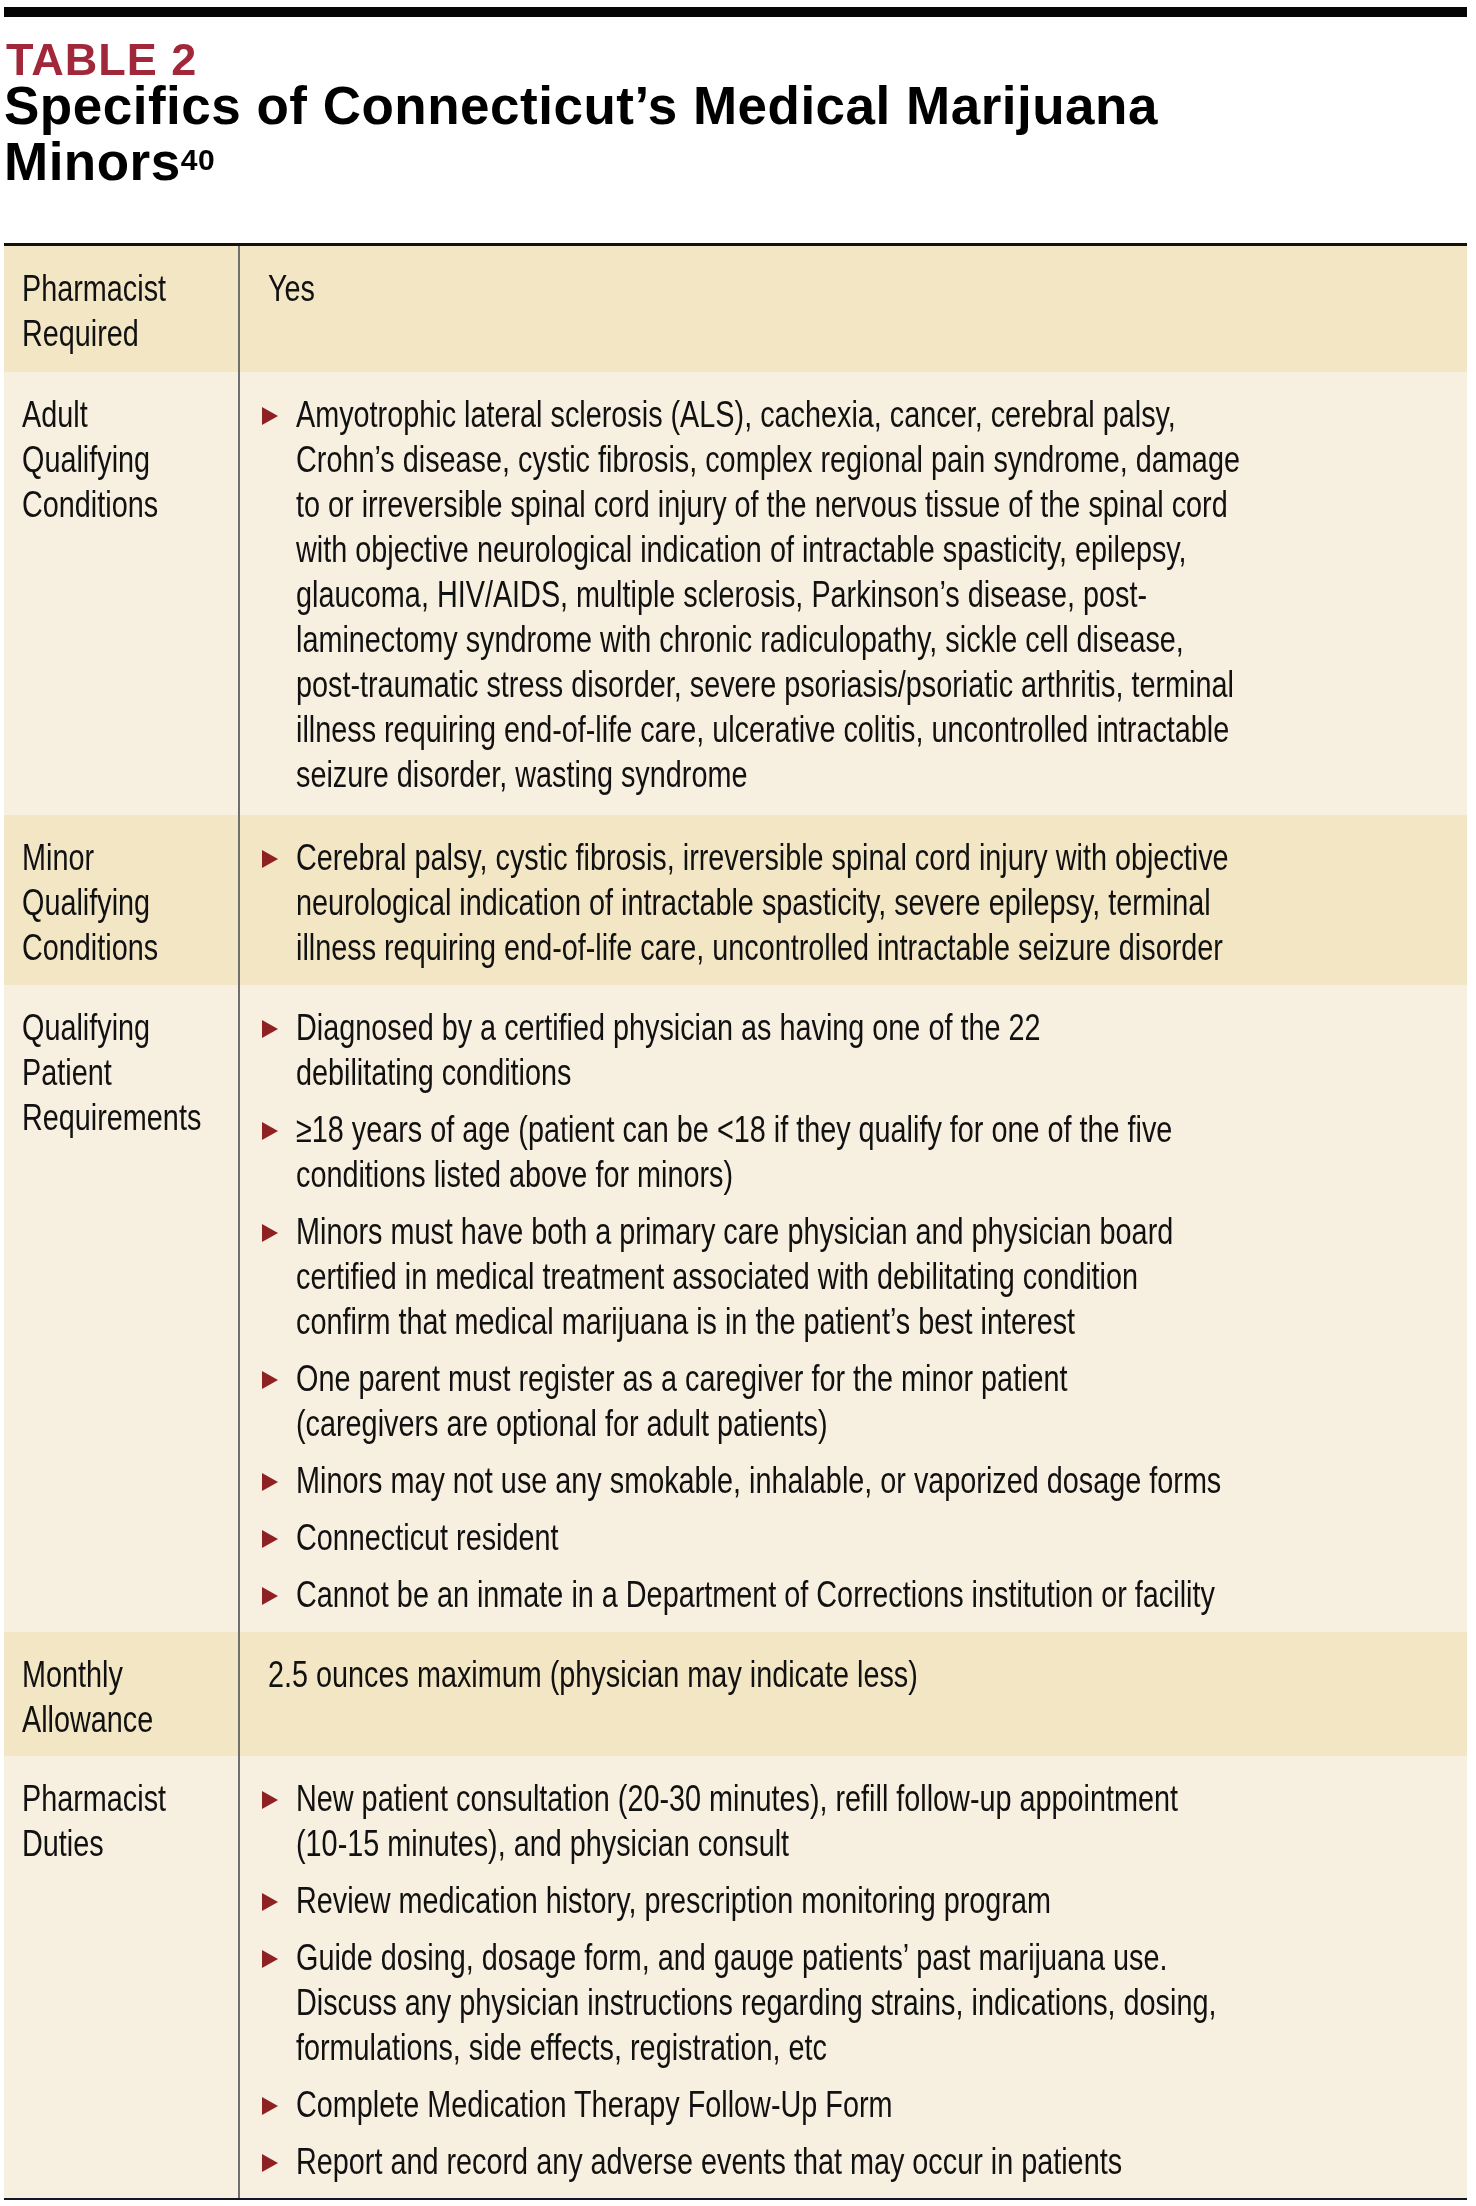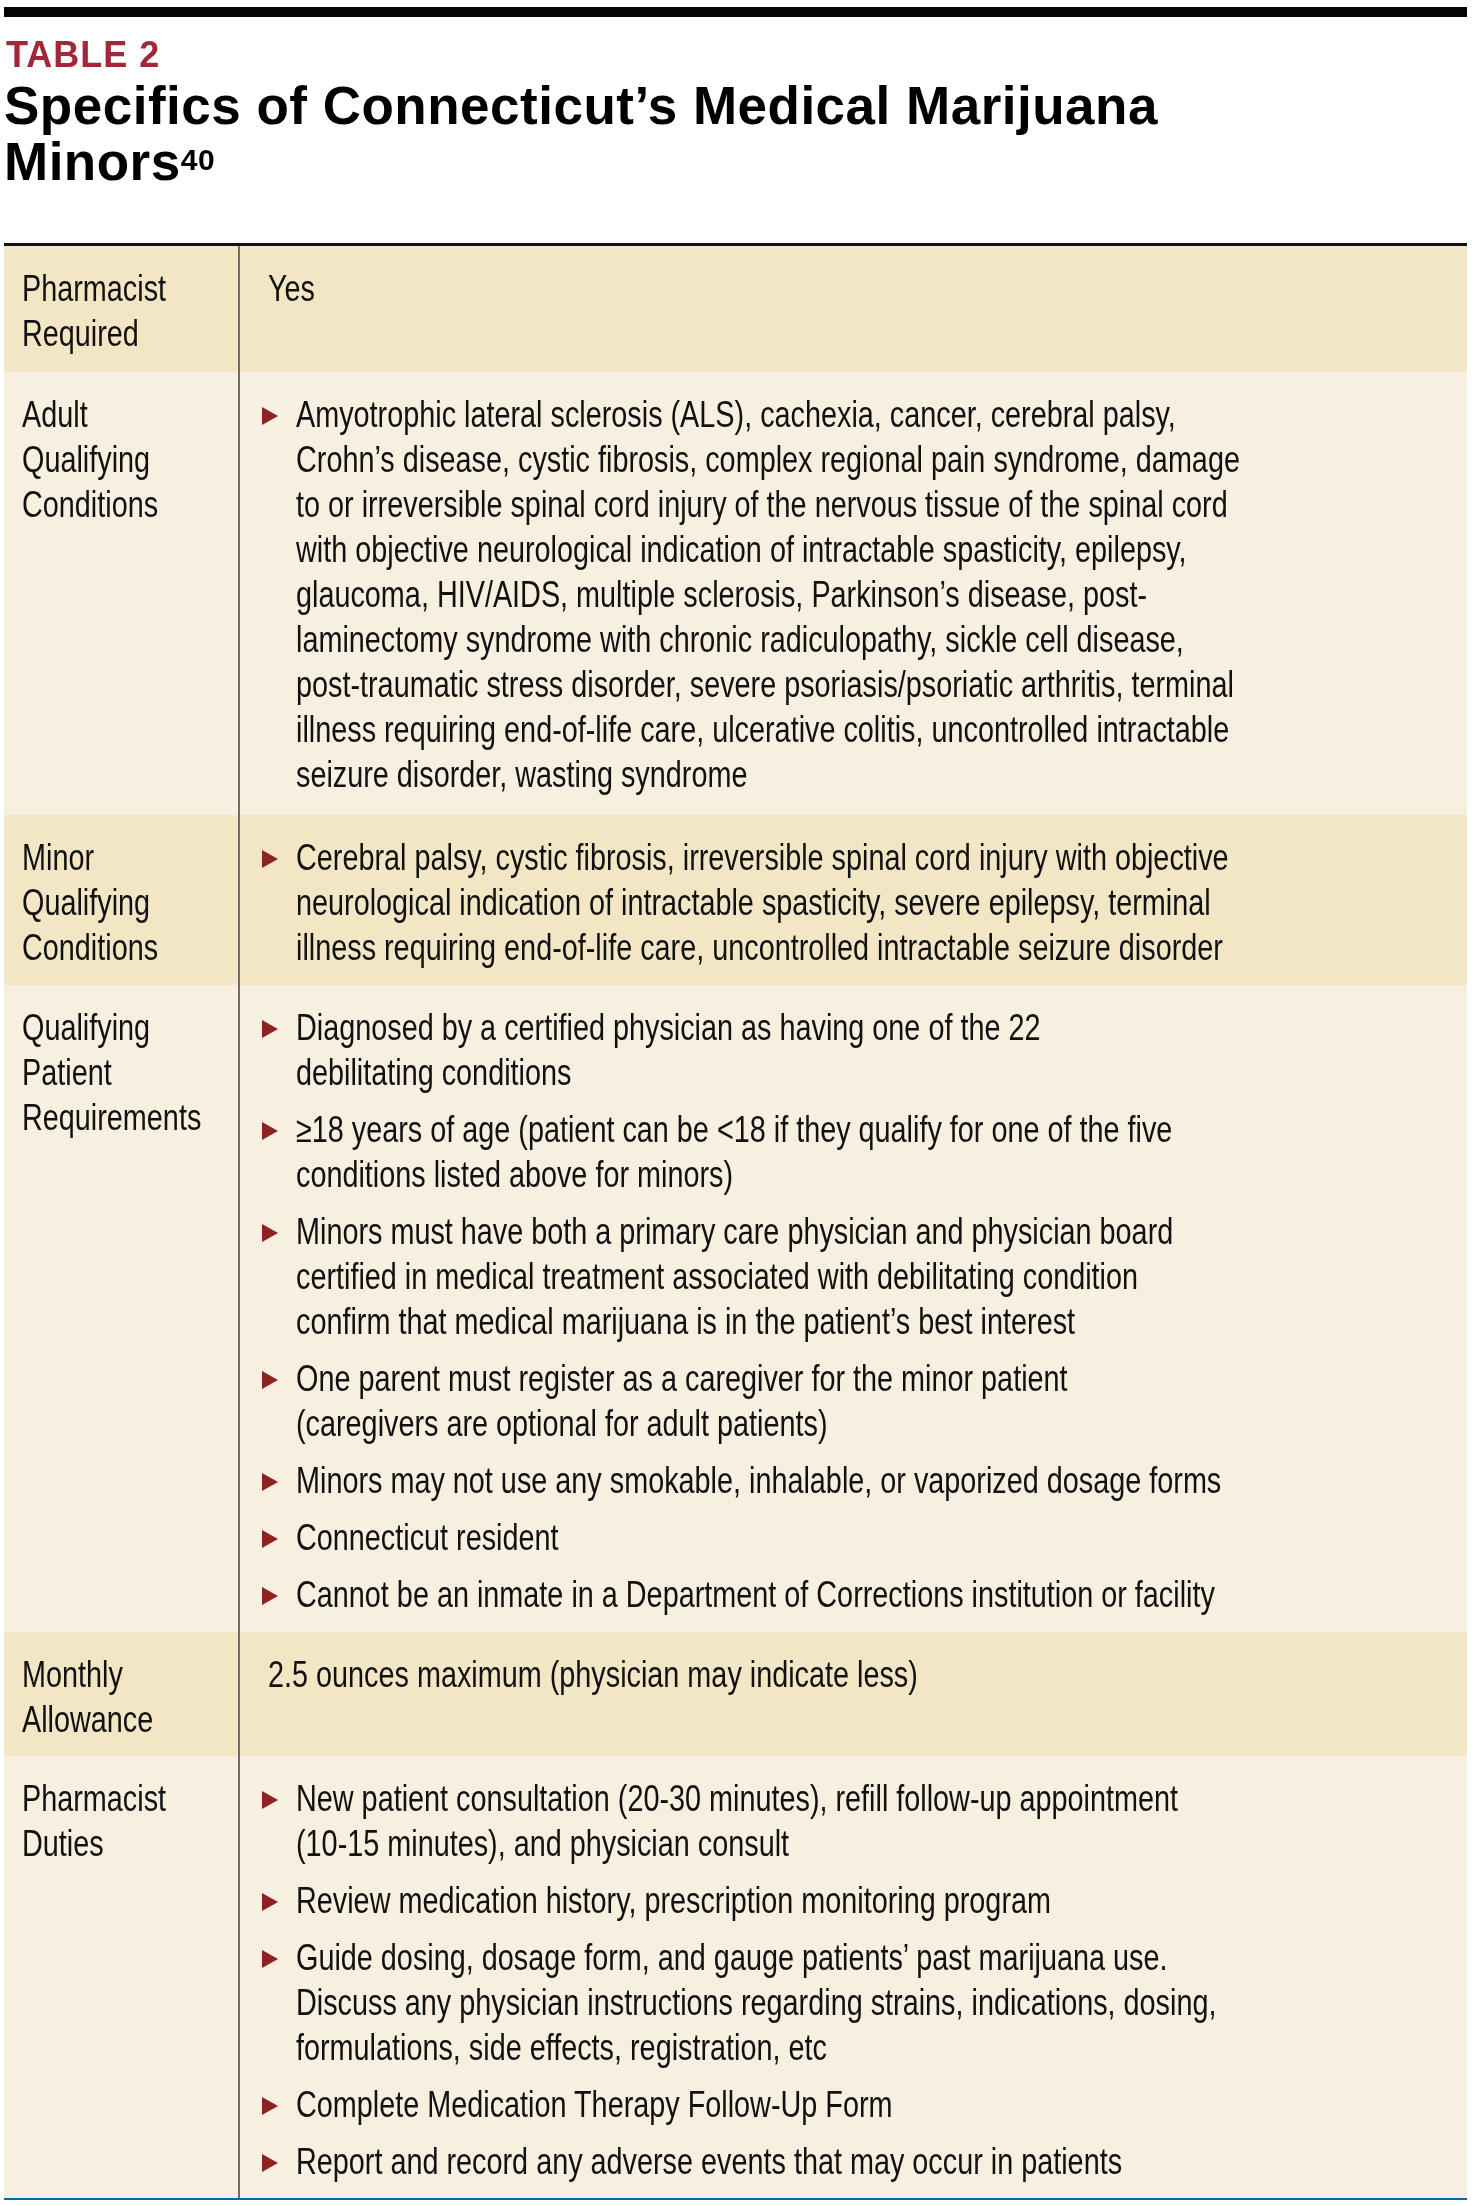--- a/index.html
+++ b/index.html
@@ -1,22 +1,22 @@
 <!DOCTYPE html>
 <html><head>
 <meta charset="utf-8">
 <style>
   html, body { margin: 0; padding: 0; background: #ffffff; }
   body { width: 1476px; height: 2206px; position: relative; overflow: hidden; font-family: "Liberation Sans", sans-serif; color: #111; }
   .topbar { position: absolute; left: 4px; top: 7px; width: 1463px; height: 10px; background: #050505; }
-  .table-label { position: absolute; left: 6px; top: 34px; font-family: "Liberation Sans", sans-serif; font-weight: bold; font-size: 36px; color: #A0283A; letter-spacing: 1px; }
+  .table-label { position: absolute; left: 6px; top: 34px; font-family: "Liberation Sans", sans-serif; font-weight: bold; font-size: 45px; color: #A0283A; letter-spacing: 1px; }
   .title { position: absolute; left: 4px; top: 78px; font-family: "Liberation Sans", sans-serif; font-weight: bold; font-size: 53px; line-height: 56px; color: #000; letter-spacing: 0.5px; white-space: nowrap; }
   .title sup { font-size: 30px; vertical-align: top; position: relative; top: -2px; text-align: center; }
 
-  .tbl { position: absolute; left: 4px; top: 243px; width: 1463px; border-top: 3px solid #111; border-bottom: 2px solid #0369a1; }
+  .tbl { position: absolute; left: 4px; top: 243px; width: 1463px; border-top: 3px solid #111; border-bottom: 2px solid #0f172a; }
   .row { display: flex; position: relative; }
   .row.dark { background: #F3E6C5; }
   .row.light { background: #F7EFDF; }
   .cell-label { width: 236px; flex: none; border-right: 2px solid #6f6f6f; box-sizing: border-box; padding: 20px 0 0 18px; }
   .cell-value { flex: 1; padding: 20px 0 0 0; }
   .cond { font-family: "Liberation Sans", sans-serif; font-size: 36px; line-height: 45px; display: inline-block; transform: scaleX(0.80); transform-origin: left top; white-space: nowrap; }
   .label-text { font-size: 36px; line-height: 45px; }
   .plain-value { padding-left: 28px; }
   .bullets { list-style: none; margin: 0; padding: 0; }
   .bullet { position: relative; padding-left: 56px; margin-bottom: 12px; }

